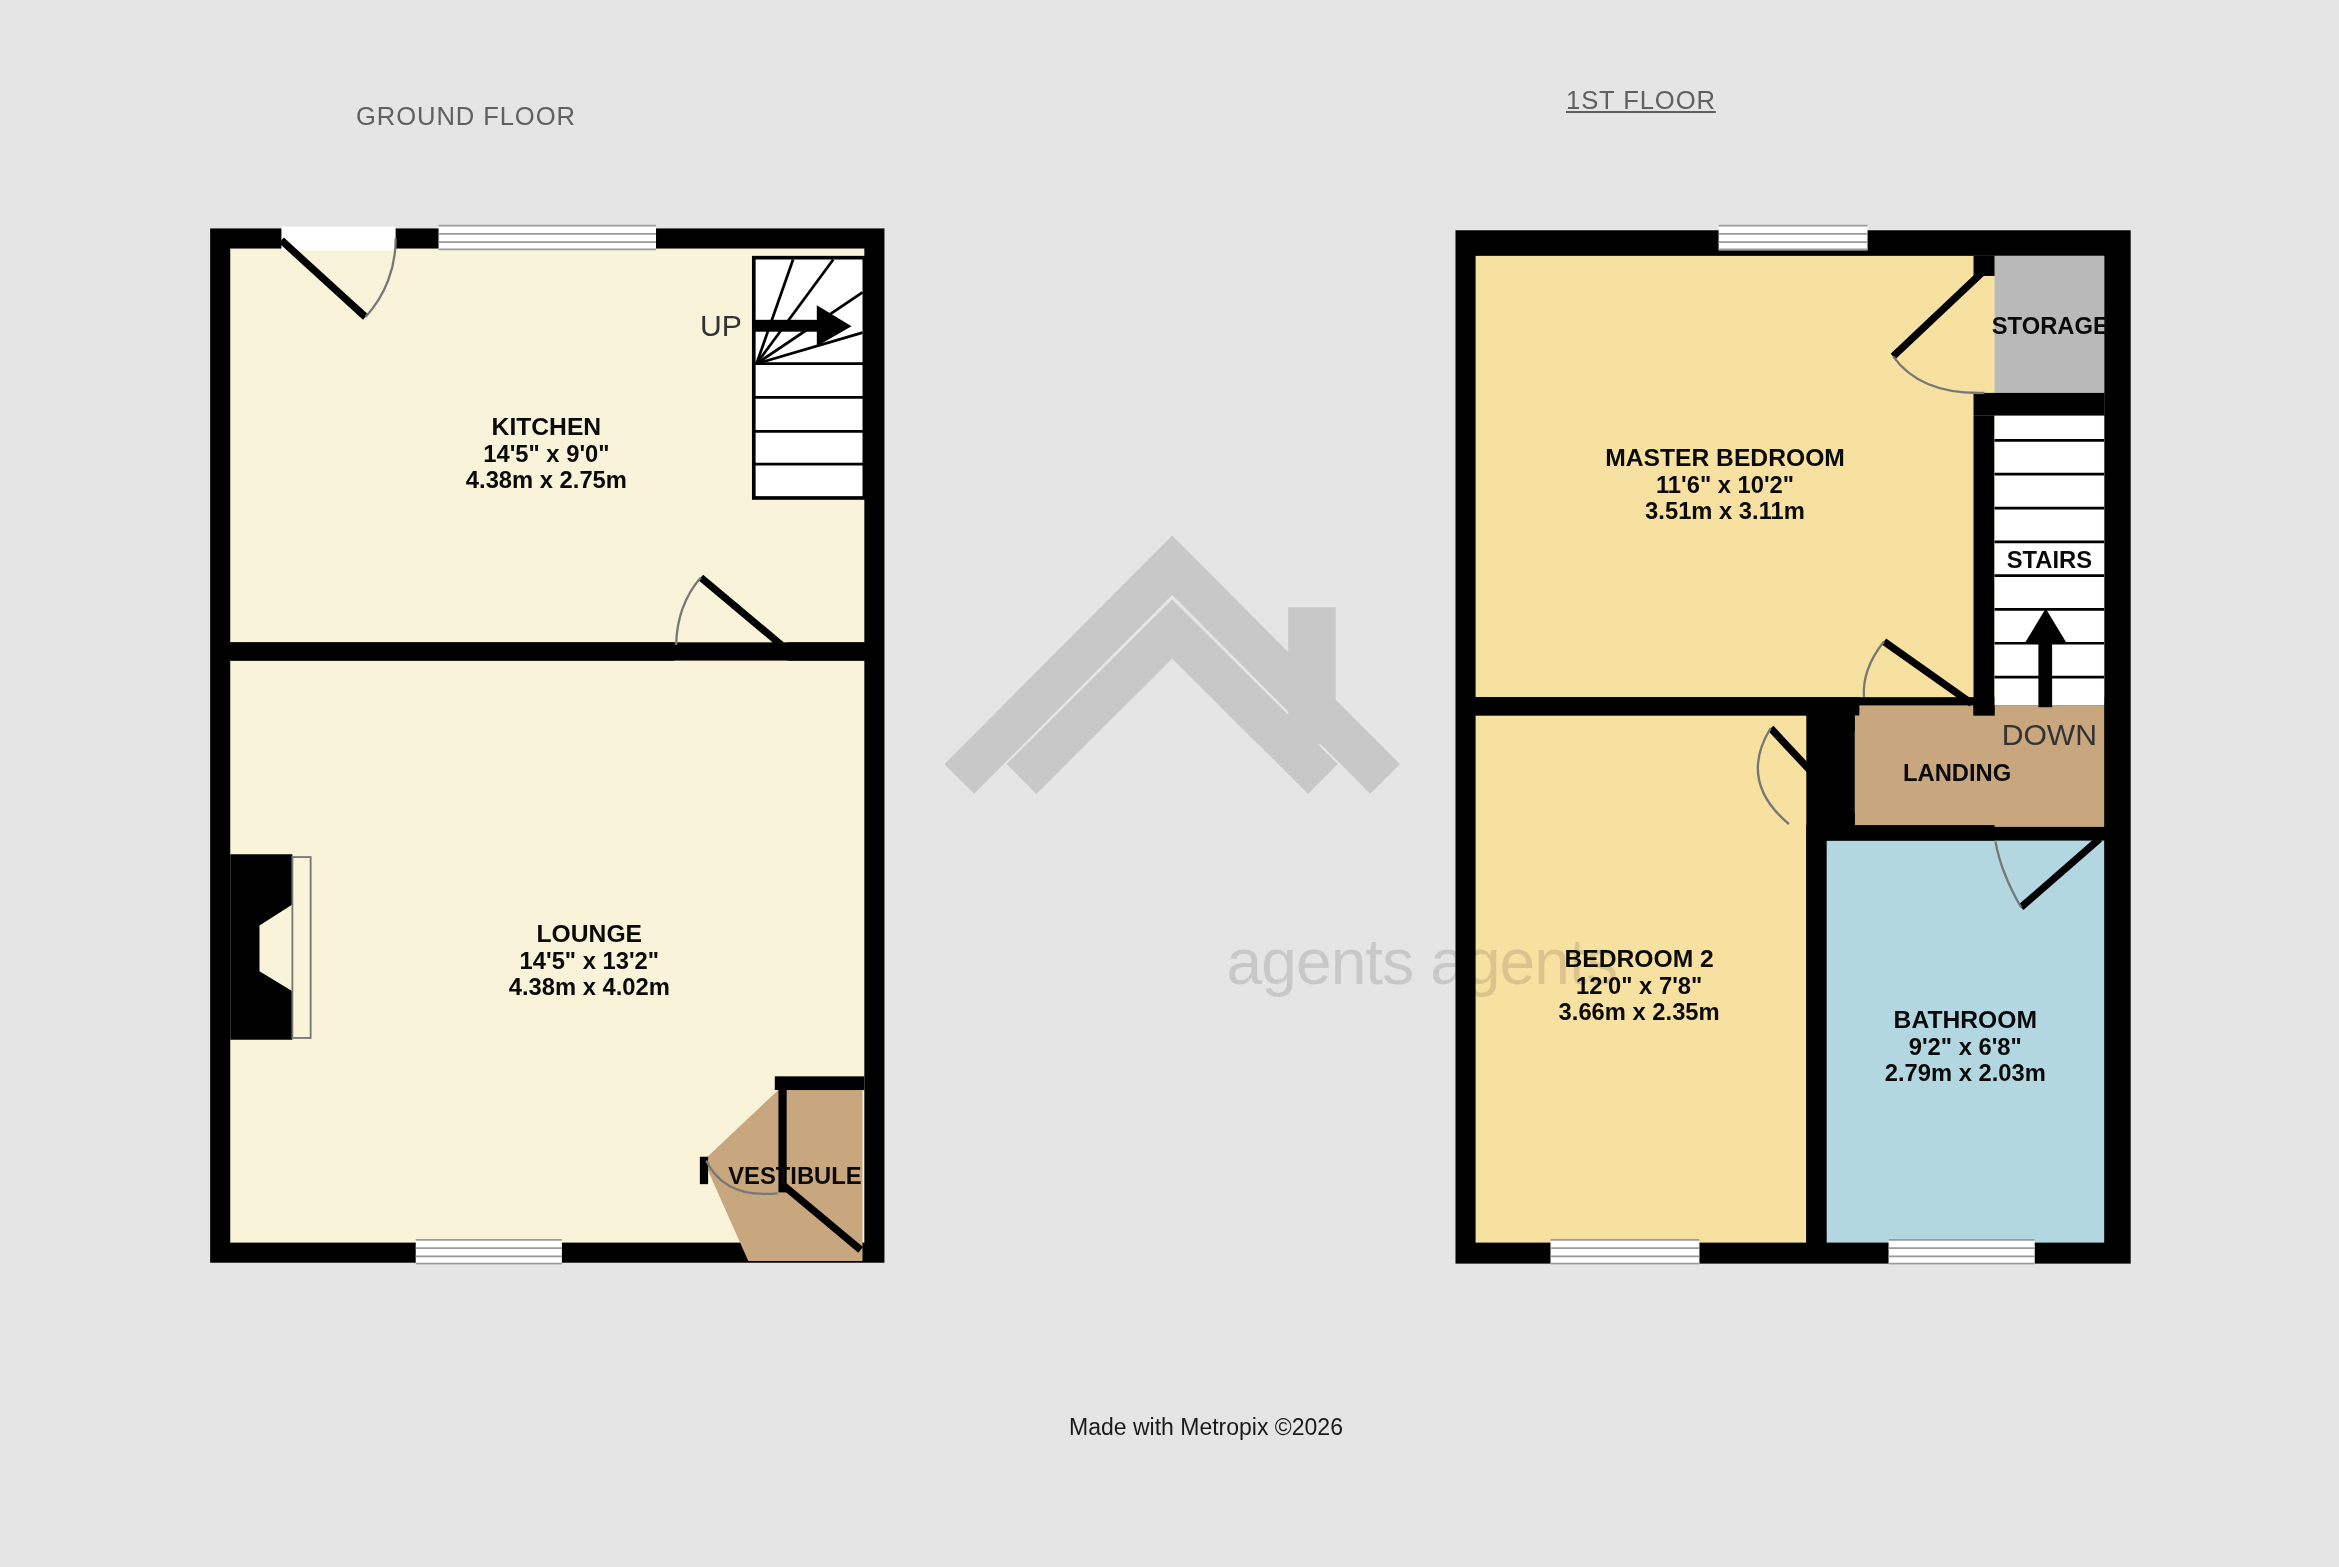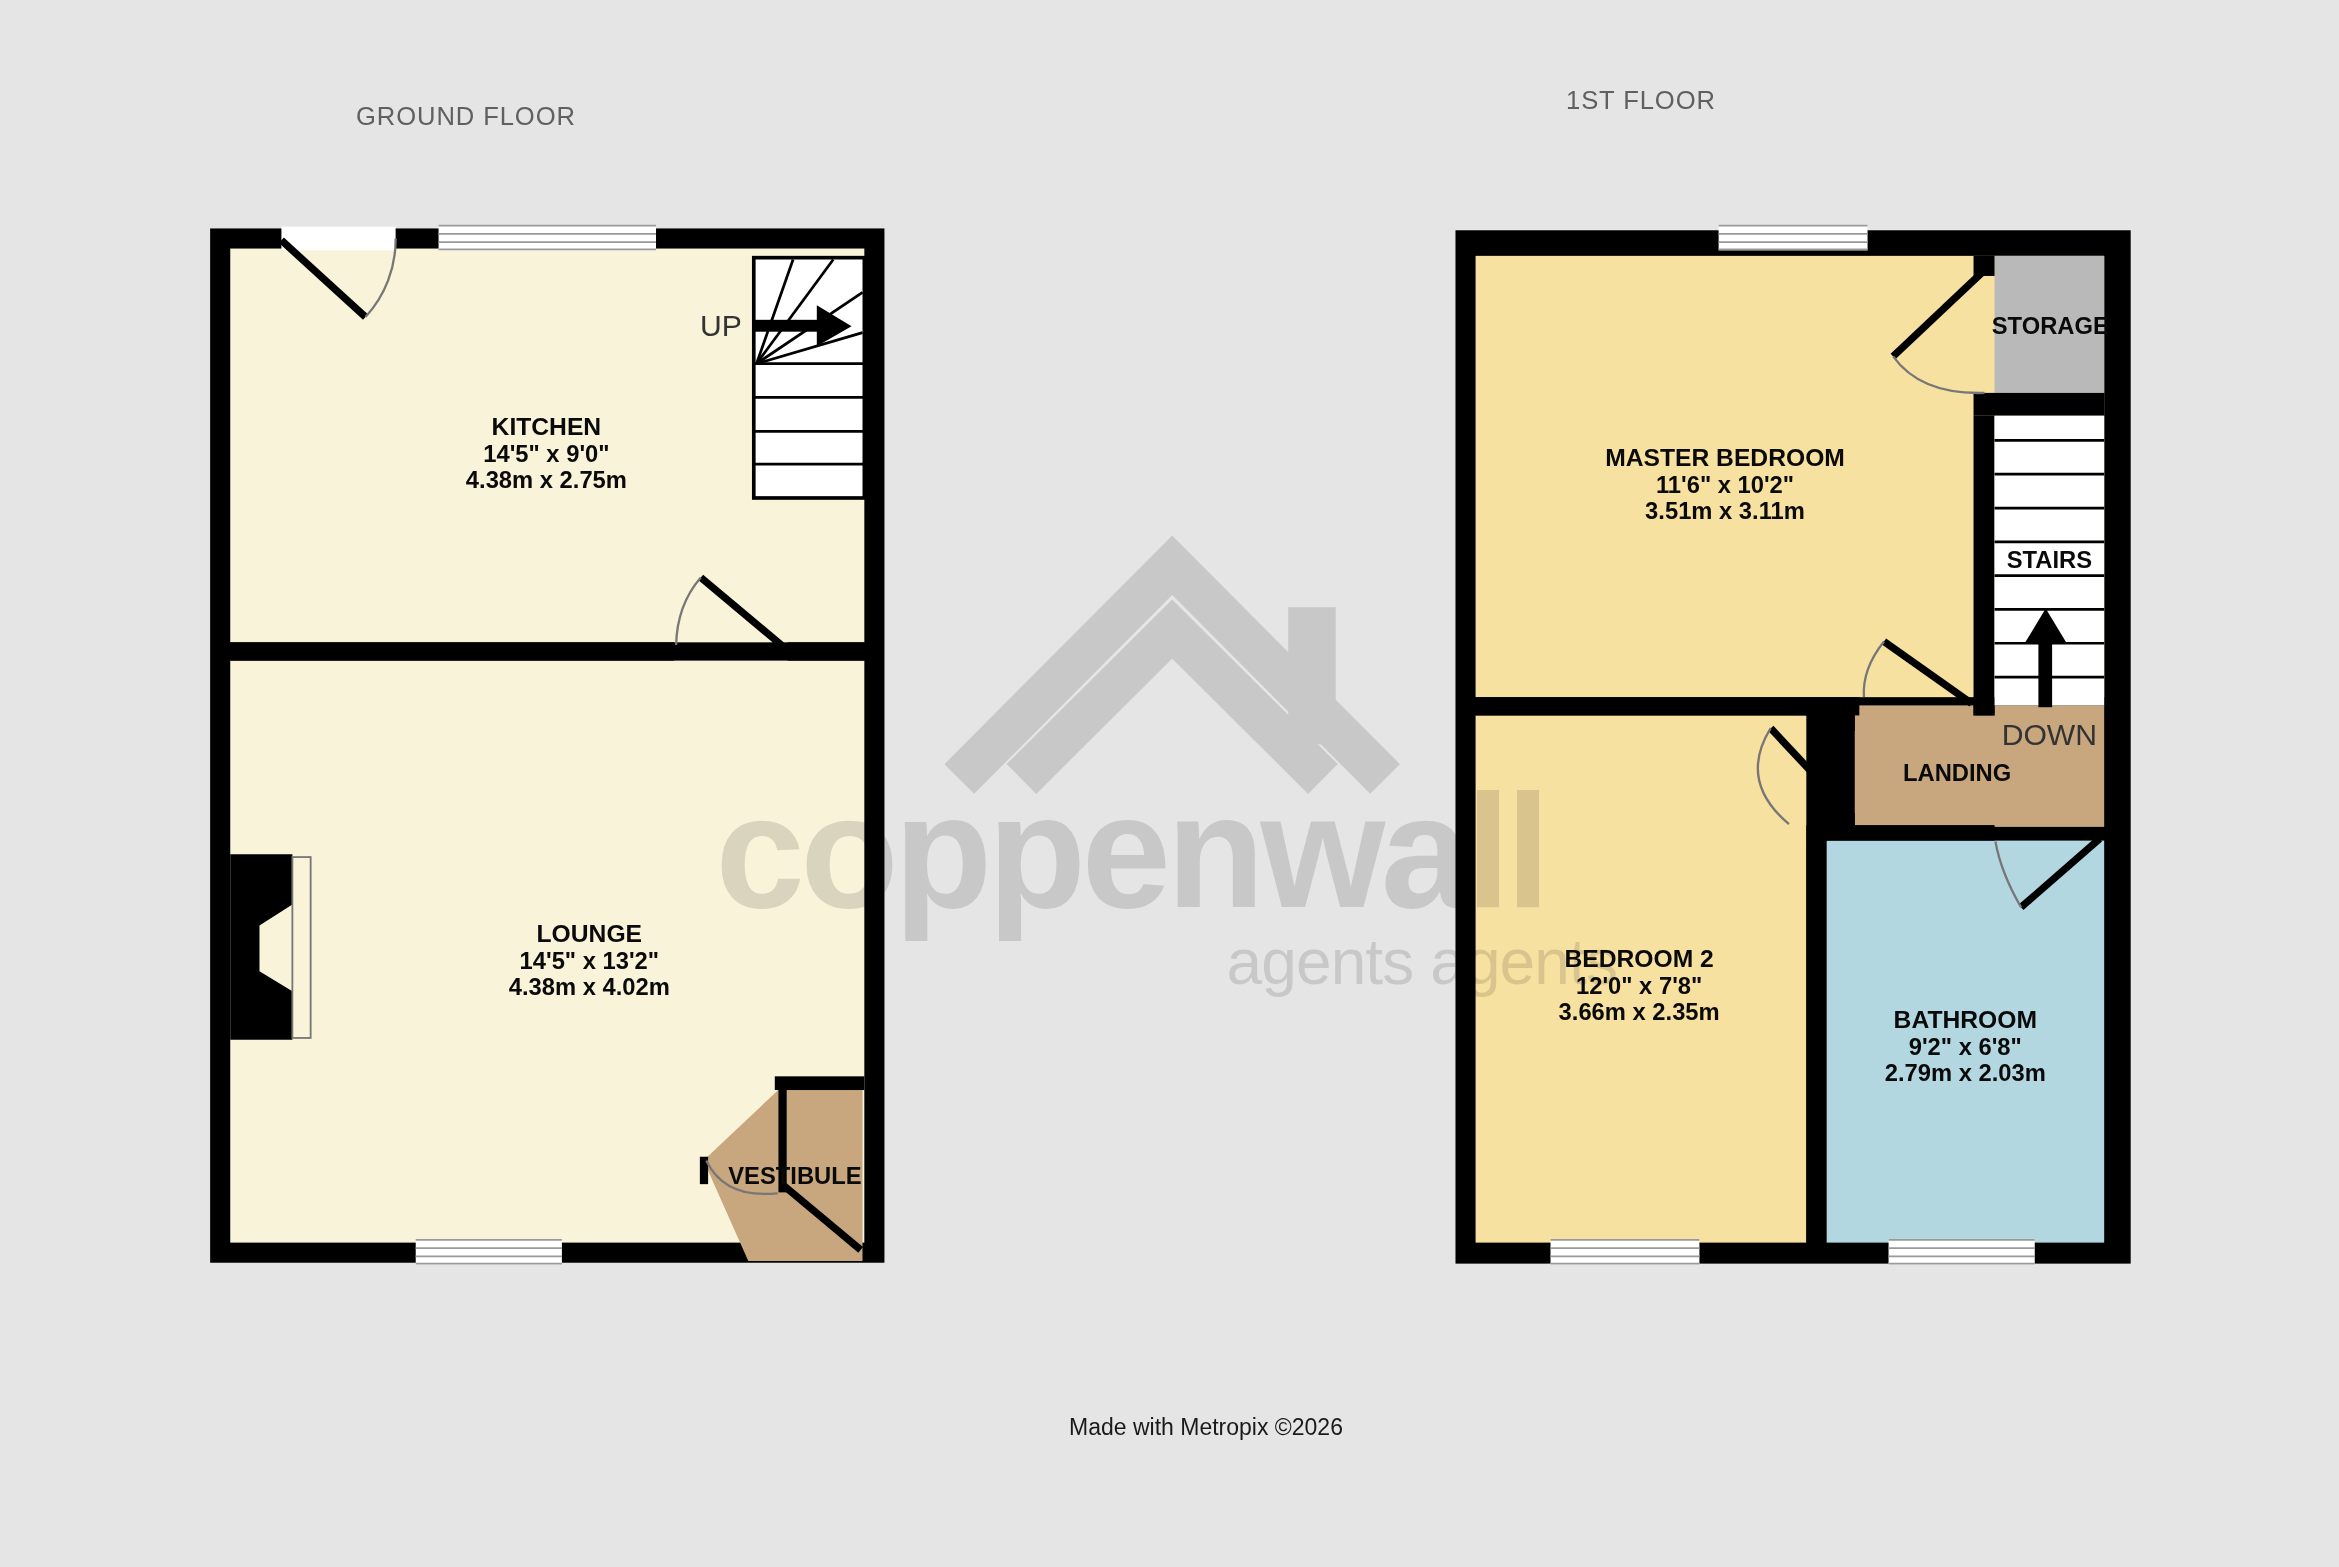--- a/index.html
+++ b/index.html
@@ -19,21 +19,21 @@
   .dim{font:700 26px "Liberation Sans",sans-serif;fill:#0a0a0a;}
   .small-label{font:700 26px "Liberation Sans",sans-serif;fill:#0a0a0a;}
   .updown{font:400 33px "Liberation Sans",sans-serif;fill:#333;}
 </style>
 </head>
 <body>
 
 <div class="canvas">
 
   <div class="floor-title" style="left:356px;top:102px;">GROUND FLOOR</div>
-  <div class="floor-title" style="left:1566px;top:86px;">1ST FLOOR</div>
+  <div class="floor-title" style="left:1566px;top:86px;text-decoration:underline;">1ST FLOOR</div>
 
   <svg class="plan" width="2339" height="1567" viewBox="0 0 2560 1715">
 
     <g>
 
       <rect x="230" y="250" width="738" height="1132" fill="#000"></rect>
 
       <rect x="252" y="272" width="694" height="431" fill="#f8f3d9"></rect>
       <rect x="252" y="723" width="694" height="637" fill="#f8f3d9"></rect>
       <polygon points="855,1190 944,1190 944,1380 819,1380 770,1270" fill="#c8a67e"></polygon>
@@ -196,19 +196,18 @@
       <text class="updown" x="2243" y="815" text-anchor="middle">DOWN</text>
     </g>
   </svg>
 
   <div class="watermark">
     <svg style="position:absolute;left:233px;top:4.6px;" width="466" height="265" viewBox="0 0 510 290">
       <path d="M20,267 L253,33 L486,267" fill="none" stroke="#000" stroke-width="46" stroke-linejoin="miter"></path>
       <path d="M88,267 L253,103 L418,267" fill="none" stroke="#000" stroke-width="46" stroke-linejoin="miter"></path>
       <rect x="380" y="79" width="52" height="150" fill="#000"></rect>
     </svg>
-    <div class="wm-brand">coppenwall</div>
     <div class="wm-tagline">agents agents</div>
   </div>
 
   <div class="footer">Made with Metropix ©2026</div>
 </div>
 
 
 </body></html>

